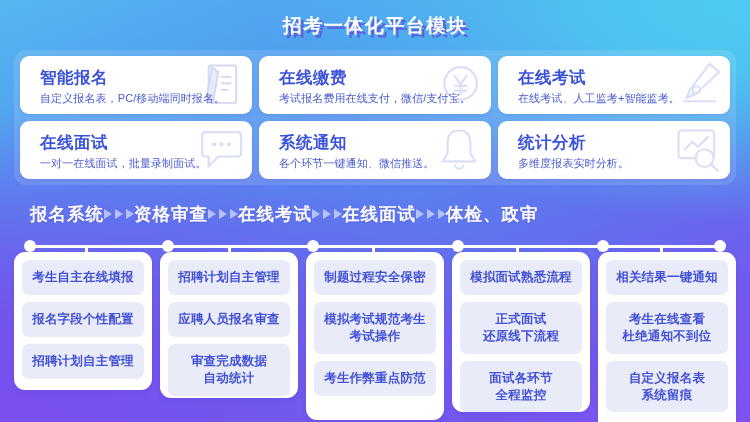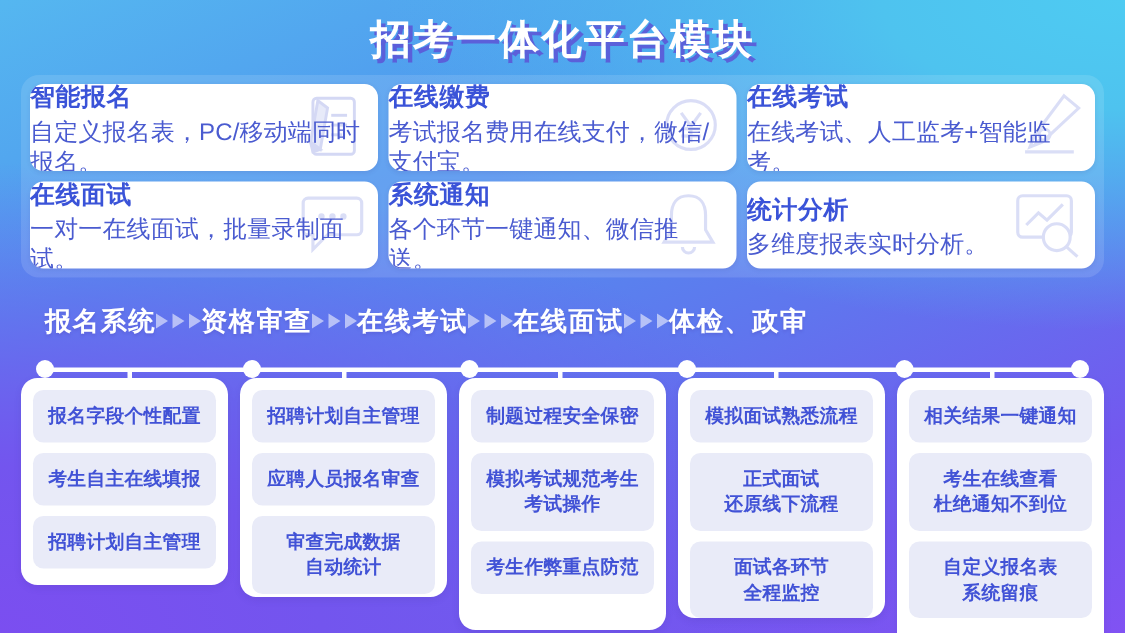--- a/index.html
+++ b/index.html
@@ -16,45 +16,45 @@
       radial-gradient(120% 95% at 100% 0%, #4ecbf2 0%, #4ec3ef 18%, rgba(78,187,238,0) 55%),
       radial-gradient(130% 120% at 0% 100%, #7b4ef0 0%, #7355ee 22%, rgba(110,90,235,0) 62%),
       linear-gradient(158deg,#55b7f0 0%,#4f96ee 30%,#5f76ee 58%,#7358ef 82%,#8152f3 100%);
   }
   
   .title-wrap{
     position:absolute; top:4px; left:0; right:0; height:44px;
     display:flex; align-items:center; justify-content:center;
   }
   .title{
-    font-size:27px; font-weight:bold; color:#ffffff; letter-spacing:1.5px;
+    font-size:19px; font-weight:bold; color:#ffffff; letter-spacing:1.5px;
     text-shadow:3px 3px 0 rgba(93,84,214,.85);
   }
   
   .panel{
     position:absolute; left:14px; top:50px; width:722px; height:135px;
     background:rgba(255,255,255,.12);
     border-radius:12px;
   }
   .cards{
     position:absolute; left:14px; top:50px; width:722px; height:135px;
     display:grid; grid-template-columns:repeat(3,1fr); grid-template-rows:repeat(2,1fr);
     gap:7px; padding:6px;
   }
   .card{
     position:relative; background:#ffffff; border-radius:9px; overflow:hidden;
-    padding:8px 10px 6px 0; display:flex; flex-direction:column; justify-content:center;
+    padding:8px 10px 6px 20px; display:flex; flex-direction:column; justify-content:center;
     box-shadow:0 1px 3px rgba(60,60,140,.12);
   }
   .card h3{
     font-size:16.5px; font-weight:bold; color:#3a53d8; letter-spacing:.5px;
     margin-bottom:3px; position:relative; z-index:2;
   }
   .card p{
-    font-size:16px; color:#4a5bd0; line-height:1.25; position:relative; z-index:2;
+    font-size:11px; color:#4a5bd0; line-height:1.25; position:relative; z-index:2;
     letter-spacing:.1px;
   }
   .card .ico{
     position:absolute; right:4px; top:50%; transform:translateY(-50%);
     width:56px; height:52px; opacity:.5; z-index:1; pointer-events:none;
   }
   .card .ico svg{ width:100%; height:100%; display:block; }
   
   .flow{
     position:absolute; left:14px; top:196px; width:722px; height:36px;
@@ -238,22 +238,22 @@
   </div>
   <div class="stem" style="left:85px;  height:12px"></div>
   <div class="stem" style="left:228px; height:12px"></div>
   <div class="stem" style="left:372px; height:12px"></div>
   <div class="stem" style="left:516px; height:12px"></div>
   <div class="stem" style="left:660px; height:12px"></div>
 
   <div class="cols">
 
     <div class="col" style="height:138px">
+      <div class="chip">考生自主在线填报</div>
       <div class="chip">报名字段个性配置</div>
-      <div class="chip">考生自主在线填报</div>
       <div class="chip">招聘计划自主管理</div>
     </div>
 
     <div class="col" style="height:146px">
       <div class="chip">招聘计划自主管理</div>
       <div class="chip">应聘人员报名审查</div>
       <div class="chip">审查完成数据
 自动统计</div>
     </div>
 

